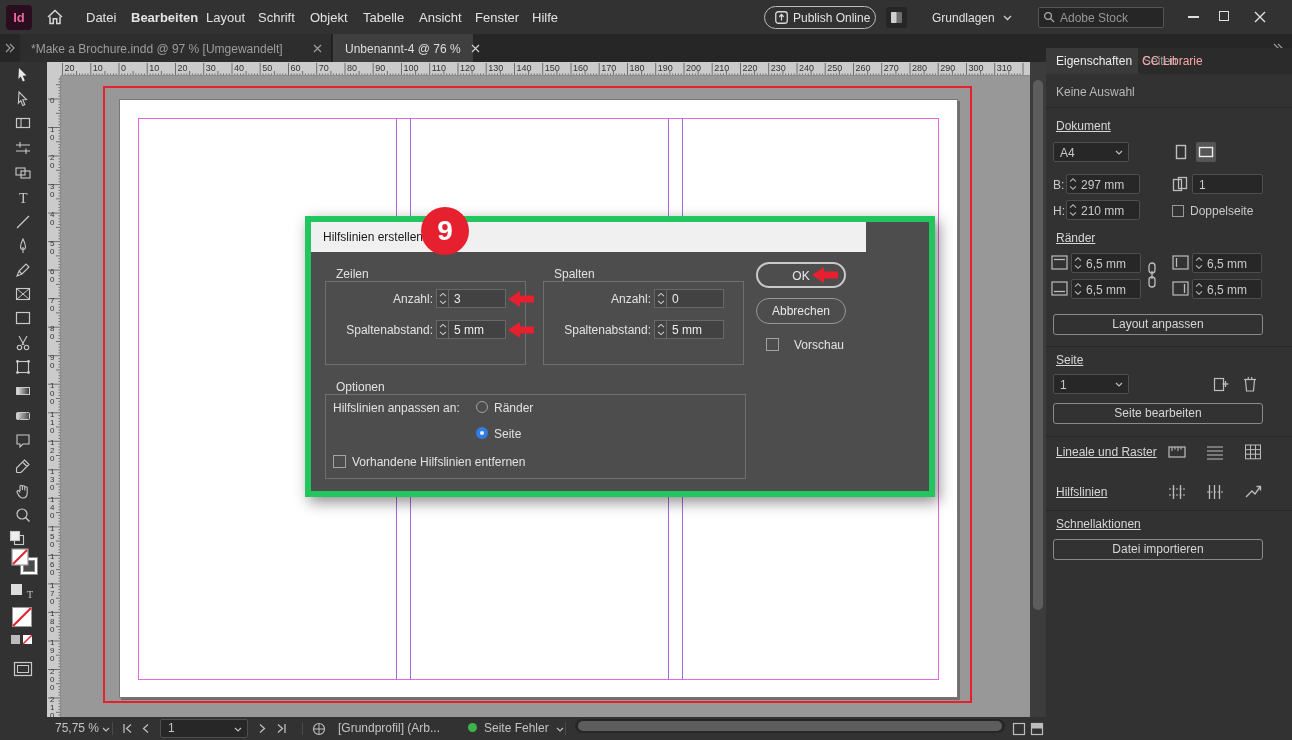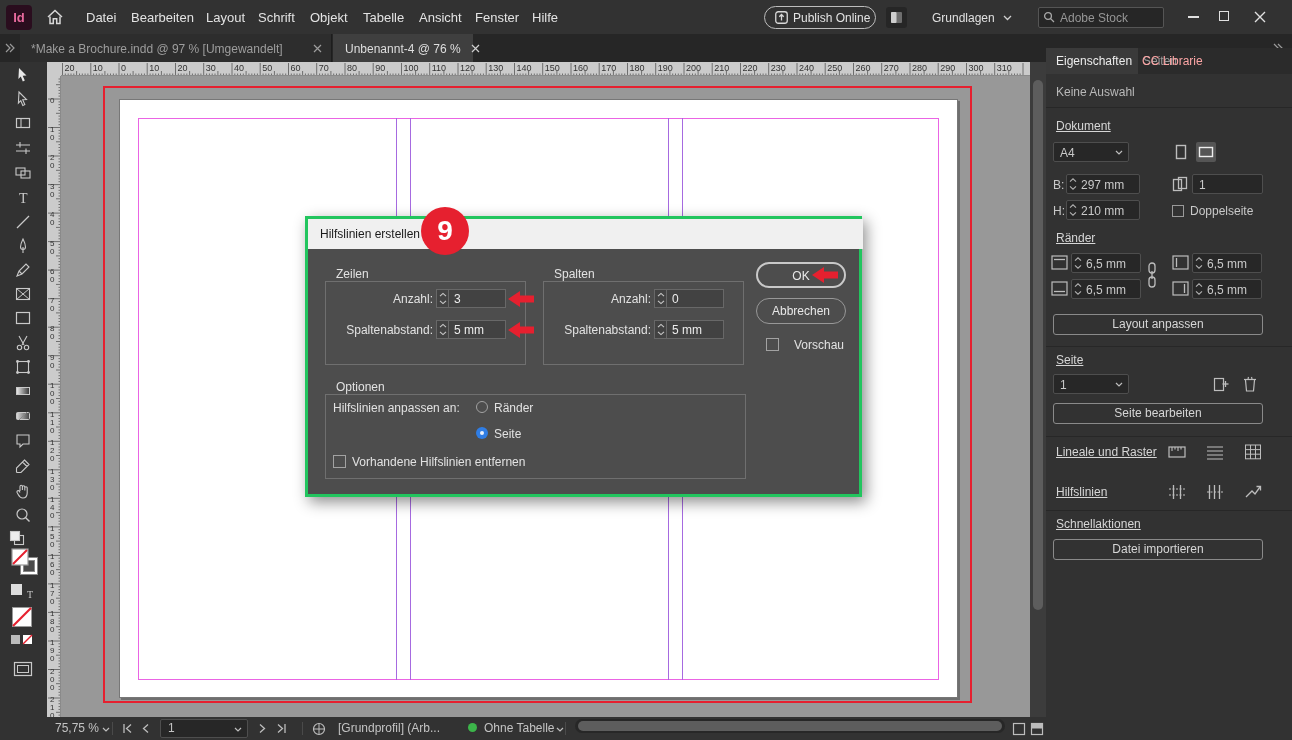--- a/index.html
+++ b/index.html
@@ -15,21 +15,21 @@
 
 <div class="abs" id="menubar" style="left:0;top:0;width:1292px;height:34px;background:#323232;"></div>
 <div class="abs" style="left:6px;top:5px;width:26px;height:25px;background:#2a0d1e;border-radius:4px;color:#e8699d;font-size:13px;font-weight:bold;text-align:center;line-height:25px;">Id</div>
 
 <svg class="abs" style="left:46px;top:8px;" width="18" height="18" viewBox="0 0 18 18">
  <path d="M2 9 L9 2.5 L16 9" fill="none" stroke="#d8d8d8" stroke-width="1.5"></path>
  <path d="M4 8.4 V15.5 H7.3 V10.8 H10.7 V15.5 H14 V8.4" fill="none" stroke="#d8d8d8" stroke-width="1.5"></path>
 </svg>
 <div class="abs txt" id="menus" style="left: 0px; top: 0px;">
       <span style="position:absolute;left:86px;top:10px;color:#e3e3e3;font-size:13px;">Datei</span>
-      <span style="position:absolute;left:131px;top:10px;color:#e3e3e3;font-size:13px;">Bearbeiten</span>
+      <span style="position:absolute;left:131px;top:10px;color:#e3e3e3;font-size:13px;font-weight:bold;">Bearbeiten</span>
       <span style="position:absolute;left:206px;top:10px;color:#e3e3e3;font-size:13px;">Layout</span>
       <span style="position:absolute;left:258px;top:10px;color:#e3e3e3;font-size:13px;">Schrift</span>
       <span style="position:absolute;left:310px;top:10px;color:#e3e3e3;font-size:13px;">Objekt</span>
       <span style="position:absolute;left:363px;top:10px;color:#e3e3e3;font-size:13px;">Tabelle</span>
       <span style="position:absolute;left:419px;top:10px;color:#e3e3e3;font-size:13px;">Ansicht</span>
       <span style="position:absolute;left:475px;top:10px;color:#e3e3e3;font-size:13px;">Fenster</span>
       <span style="position:absolute;left:532px;top:10px;color:#e3e3e3;font-size:13px;">Hilfe</span>
     </div>
 
 <div class="abs" style="left:764px;top:6px;width:112px;height:23px;border:1px solid #bdbdbd;border-radius:12px;"></div>
@@ -873,21 +873,21 @@
         <rect x="1" y="1" width="9" height="9" fill="#bbb"></rect>
         <rect x="13" y="1" width="9" height="9" fill="#fff"></rect>
         <line x1="13" y1="10" x2="22" y2="1" stroke="#e6202f" stroke-width="1.4"></line>
       </svg>
       <svg style="position:absolute;left:13px;top:660px;" width="20" height="18" viewBox="0 0 20 18">
         <rect x="1.5" y="2.5" width="17" height="13" fill="none" stroke="#c9c9c9" stroke-width="1.2"></rect>
         <rect x="4.5" y="5.5" width="11" height="7" fill="none" stroke="#c9c9c9" stroke-width="1"></rect>
       </svg>
     </div>
 
-<div class="abs" id="dialog" style="left:305px;top:216px;width:557px;height:281px;background:#4d4d4d;box-shadow:4px 5px 14px rgba(0,0,0,0.45);border:3px solid #22c55e;">
+<div class="abs" id="dialog" style="left:305px;top:216px;width:630px;height:281px;background:#4d4d4d;box-shadow:4px 5px 14px rgba(0,0,0,0.45);border:6px solid #22c55e;">
   <div class="abs" style="left:0;top:0;width:555px;height:30px;background:#f0f0f0;"></div>
   <div class="abs" style="left:12px;top:8px;font-size:12px;color:#1a1a1a;">Hilfslinien erstellen</div>
 </div>
 
 <div id="dlgbody">
 <style>
 .grp { position:absolute; border:1px solid #6f6f6f; }
 .grplbl { position:absolute; background:#4d4d4d; padding:0 5px; font-size:12px; color:#e2e2e2; }
 .dtxt { position:absolute; font-size:12px; color:#e2e2e2; white-space:nowrap; }
 .dfield { position:absolute; height:19px; background:#424242; border:1px solid #686868; border-left:none; font-size:12px; color:#ededed; padding:2px 0 0 5px; }
@@ -1140,21 +1140,21 @@
         <path d="M9 1 V10" stroke="#bdbdbd" stroke-width="1.3"></path>
         <path d="M2 1.5 L6.5 5.5 L2 9.5" fill="none" stroke="#bdbdbd" stroke-width="1.3"></path>
       </svg>
 
 <svg class="abs" style="left:312px;top:722px;" width="14" height="14" viewBox="0 0 14 14">
         <circle cx="7" cy="7" r="5.5" fill="none" stroke="#bdbdbd" stroke-width="1.2"></circle>
         <path d="M7 1.5 V12.5 M1.5 7 H12.5" stroke="#bdbdbd" stroke-width="1"></path>
       </svg>
 <div class="stxt" style="left:338px;top:721px;">[Grundprofil] (Arb...</div>
 <div class="abs" style="left:468px;top:723px;width:9px;height:9px;border-radius:50%;background:#3cb54a;"></div>
-<div class="stxt" style="left:484px;top:721px;">Ohne Tabelle</div>
+<div class="stxt" style="left:484px;top:721px;">Seite Fehler</div>
 <svg class="abs" style="left:556px;top:727px;" width="8" height="5" viewBox="0 0 8 5">
         <path d="M1 1 L4 4 L7 1" fill="none" stroke="#bdbdbd" stroke-width="1.2"></path>
       </svg>
 
 <div class="abs" style="left:575px;top:719px;width:430px;height:14px;background:#272727;border-radius:7px;"></div>
 <div class="abs" style="left:578px;top:721px;width:424px;height:10px;background:#5d5d5d;border-radius:5px;"></div>
 
 <svg class="abs" style="left:1012px;top:722px;" width="14" height="14" viewBox="0 0 14 14">
         <rect x="1.5" y="1.5" width="11" height="11" fill="none" stroke="#bdbdbd" stroke-width="1.2"></rect>
       </svg>

